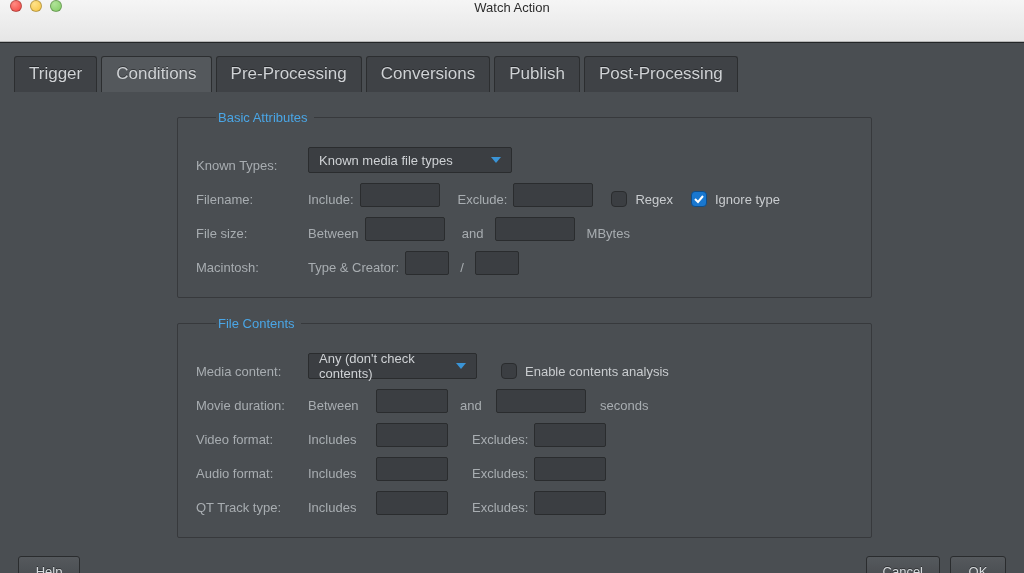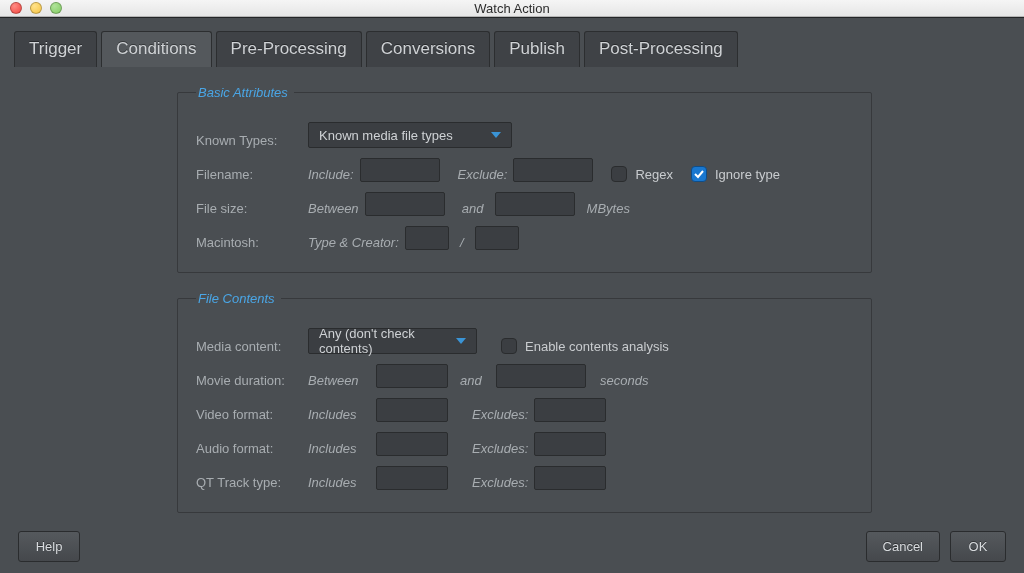--- a/index.html
+++ b/index.html
@@ -1,25 +1,24 @@
 <!DOCTYPE html>
 <html><head>
 <meta charset="utf-8">
 <style>
   * { box-sizing: border-box; margin: 0; padding: 0; font-family: "Lucida Grande", "Helvetica Neue", Arial, sans-serif; }
   html, body { width: 1024px; height: 573px; overflow: hidden; }
   body { background: #4a4e52; color: #c9cccf; font-size: 13px; }
 
   
   .titlebar {
-    height: 17px;
+    height: 42px;
     background: linear-gradient(#f5f5f5, #e6e6e6);
     border-bottom: 1px solid #b5b5b5;
     display: flex;
-    align-items: center;
     position: relative;
   }
   .traffic { display: flex; gap: 8px; margin-left: 10px; }
   .tl { width: 12px; height: 12px; border-radius: 50%; border: 0.5px solid rgba(0,0,0,0.25); }
   .tl.red { background: radial-gradient(circle at 35% 30%, #ff8b83, #f24640); }
   .tl.yel { background: radial-gradient(circle at 35% 30%, #ffe28a, #f6c442); }
   .tl.grn { background: radial-gradient(circle at 35% 30%, #b0e399, #82cc62); }
   .titlebar-title {
     position: absolute; left: 0; right: 0; text-align: center;
     color: #2c2c2c; font-size: 13px; font-weight: 500;
@@ -66,32 +65,31 @@
     border: 1px solid #37393c;
     border-radius: 2px;
     margin: 0 138px 18px 0;
     padding: 14px 18px 18px 18px;
     position: relative;
   }
   legend {
     color: #4aa6e6;
     font-size: 13px;
     padding: 0 6px 0 2px;
-    margin-left: 0;
-    font-style: italic;
+    margin-left: 20px;
   }
 
   .row {
     display: flex;
     align-items: flex-end;
     min-height: 30px;
     margin: 4px 0 4px 0;
   }
   .row > .label1 { width: 112px; color: #a8adb1; }
-  .row > .label-inner { color: #a8adb1; font-style: italic; }
+  .row > .label-inner { color: #a8adb1; }
 
   .select {
     height: 26px;
     background: #3b3e42;
     border: 1px solid #2a2c2e;
     border-radius: 2px;
     color: #cfd2d5;
     display: inline-flex;
     align-items: center;
     padding: 0 10px;

